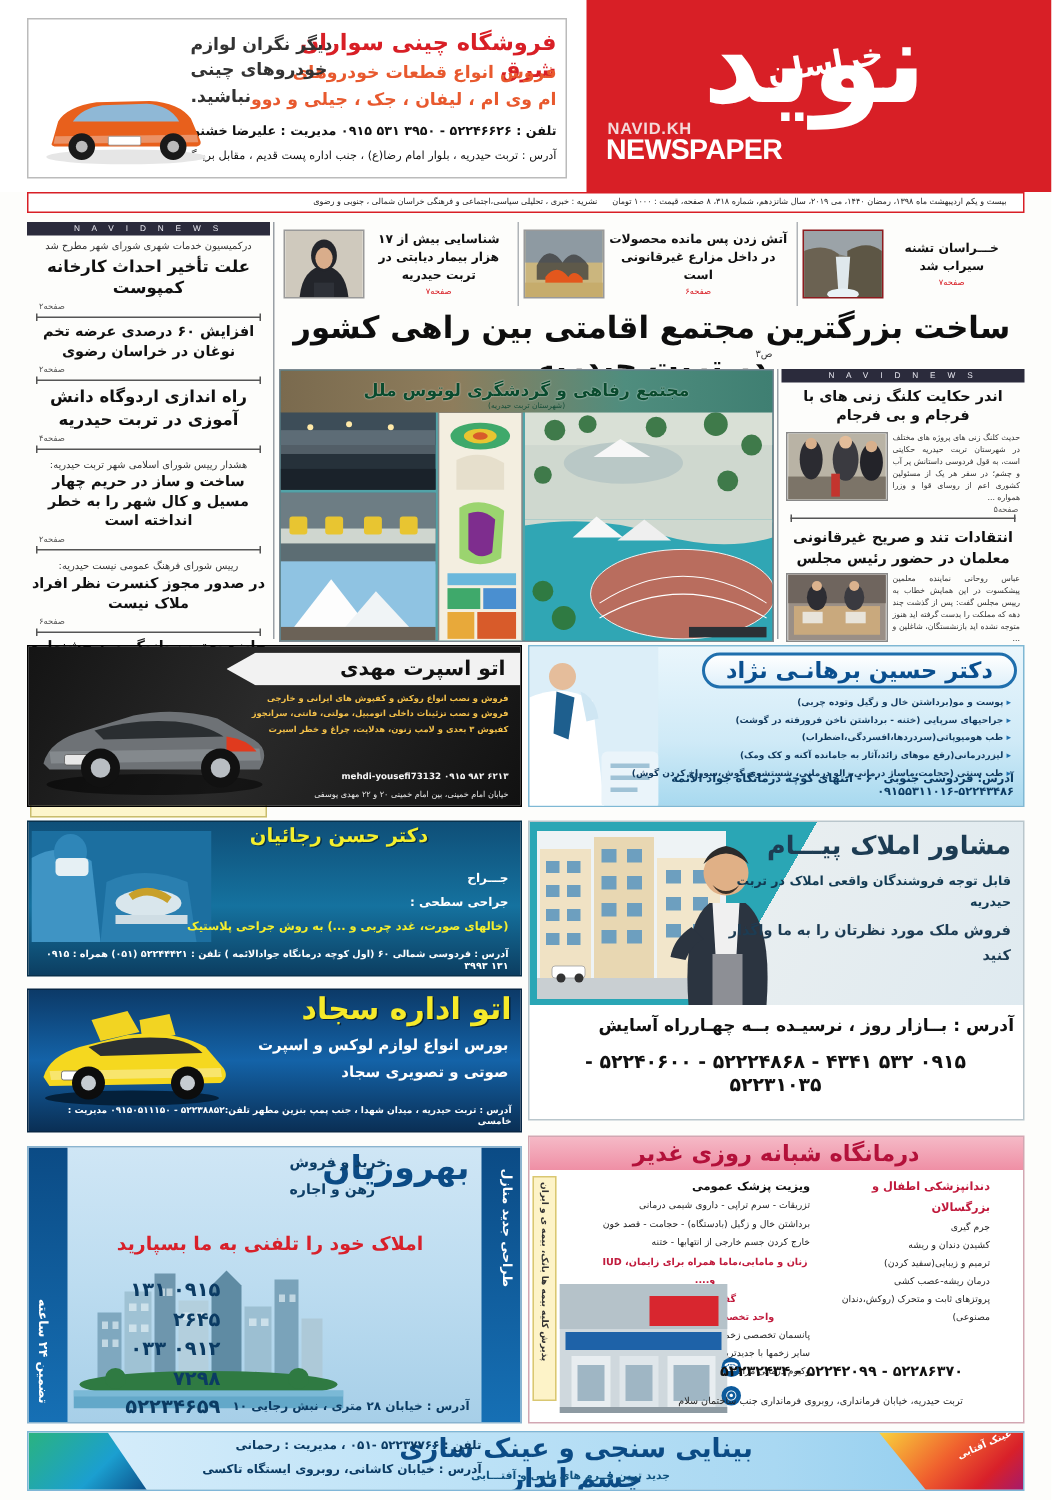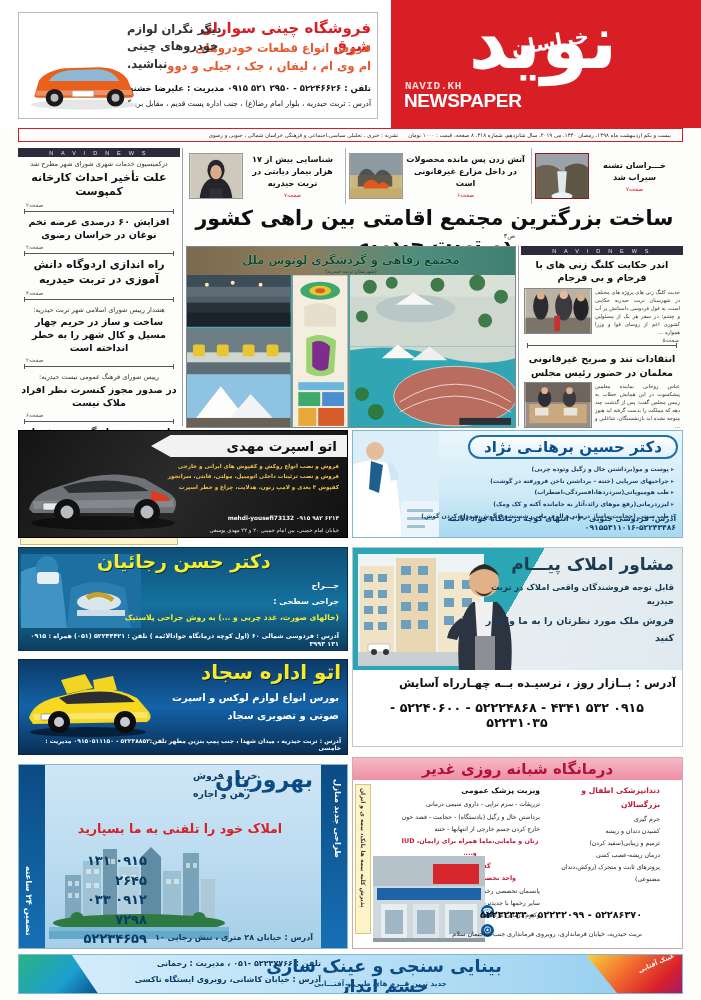--- a/index.html
+++ b/index.html
@@ -39,21 +39,21 @@
   .mast-sub-ar {
     position: absolute; right: 112px; top: 30px;
     color: #ffffff; font-size: 20px; font-weight: bold;
     transform: rotate(-10deg);
     font-family: "DejaVu Sans", sans-serif;
   }
   .mast-en1 {
     position: absolute; left: 14px; bottom: 36px;
     color: #f4d9da; font-size: 11px; font-weight: bold;
     letter-spacing: 0.5px; direction: ltr;
-    font-family: Liberation Mono, monospace;
+    font-family: Liberation Sans, sans-serif;
   }
   .mast-en2 {
     position: absolute; left: 13px; bottom: 16px;
     color: #ffffff; font-size: 19px; font-weight: bold;
     letter-spacing: -0.4px; direction: ltr;
     font-family: "Liberation Sans", sans-serif;
   }
   .mast-whitebar {
     position: absolute; right: 296px; top: 6px; width: 14px; height: 116px;
     background: #ffffff;
@@ -245,22 +245,22 @@
   .borhani-addr {
     position: absolute; right: 6px; bottom: 5px; width: 320px; direction: rtl;
     text-align: right; font-size: 7.6px; font-weight: bold; color: #0c3c63;
   }
   .borhani-doc { position: absolute; left: 0; top: 0; width: 86px; height: 108px; }
 
   
   .ad-rajaian { left: 18px; top: 547px; width: 330px; height: 104px;
     background: linear-gradient(180deg,#0f4f78 0%,#15729f 55%,#0c3e61 100%); border: 1px solid #09314c; }
   .rajaian-title {
-    position: absolute; right: 20px; top: 2px; width: 230px; text-align: left;
-    font-size: 19px; font-weight: bold; color: #f4ef2e; direction: rtl; text-shadow: 1px 1px 0 #073047;
+    position: absolute; right: 6px; top: 2px; width: 230px; text-align: center;
+    font-size: 13px; font-weight: bold; color: #f4ef2e; direction: rtl; text-shadow: 1px 1px 0 #073047;
   }
   .rajaian-lines { position: absolute; right: 8px; top: 30px; width: 220px; direction: rtl; text-align: right; }
   .rajaian-lines .rl1 { font-size: 8px; color: #ffffff; font-weight: bold; line-height: 2; }
   .rajaian-lines .rl2 { font-size: 8px; color: #ffffff; font-weight: bold; line-height: 2; }
   .rajaian-lines .rl3 { font-size: 7.6px; color: #f4ef2e; font-weight: bold; line-height: 2; }
   .rajaian-foot {
     position: absolute; left: 0; right: 0; bottom: 2px; padding: 0 8px; direction: rtl;
     text-align: right; font-size: 6.4px; color: #fff; font-weight: bold;
   }
   .rajaian-img { position: absolute; left: 2px; top: 6px; width: 120px; height: 74px; }

